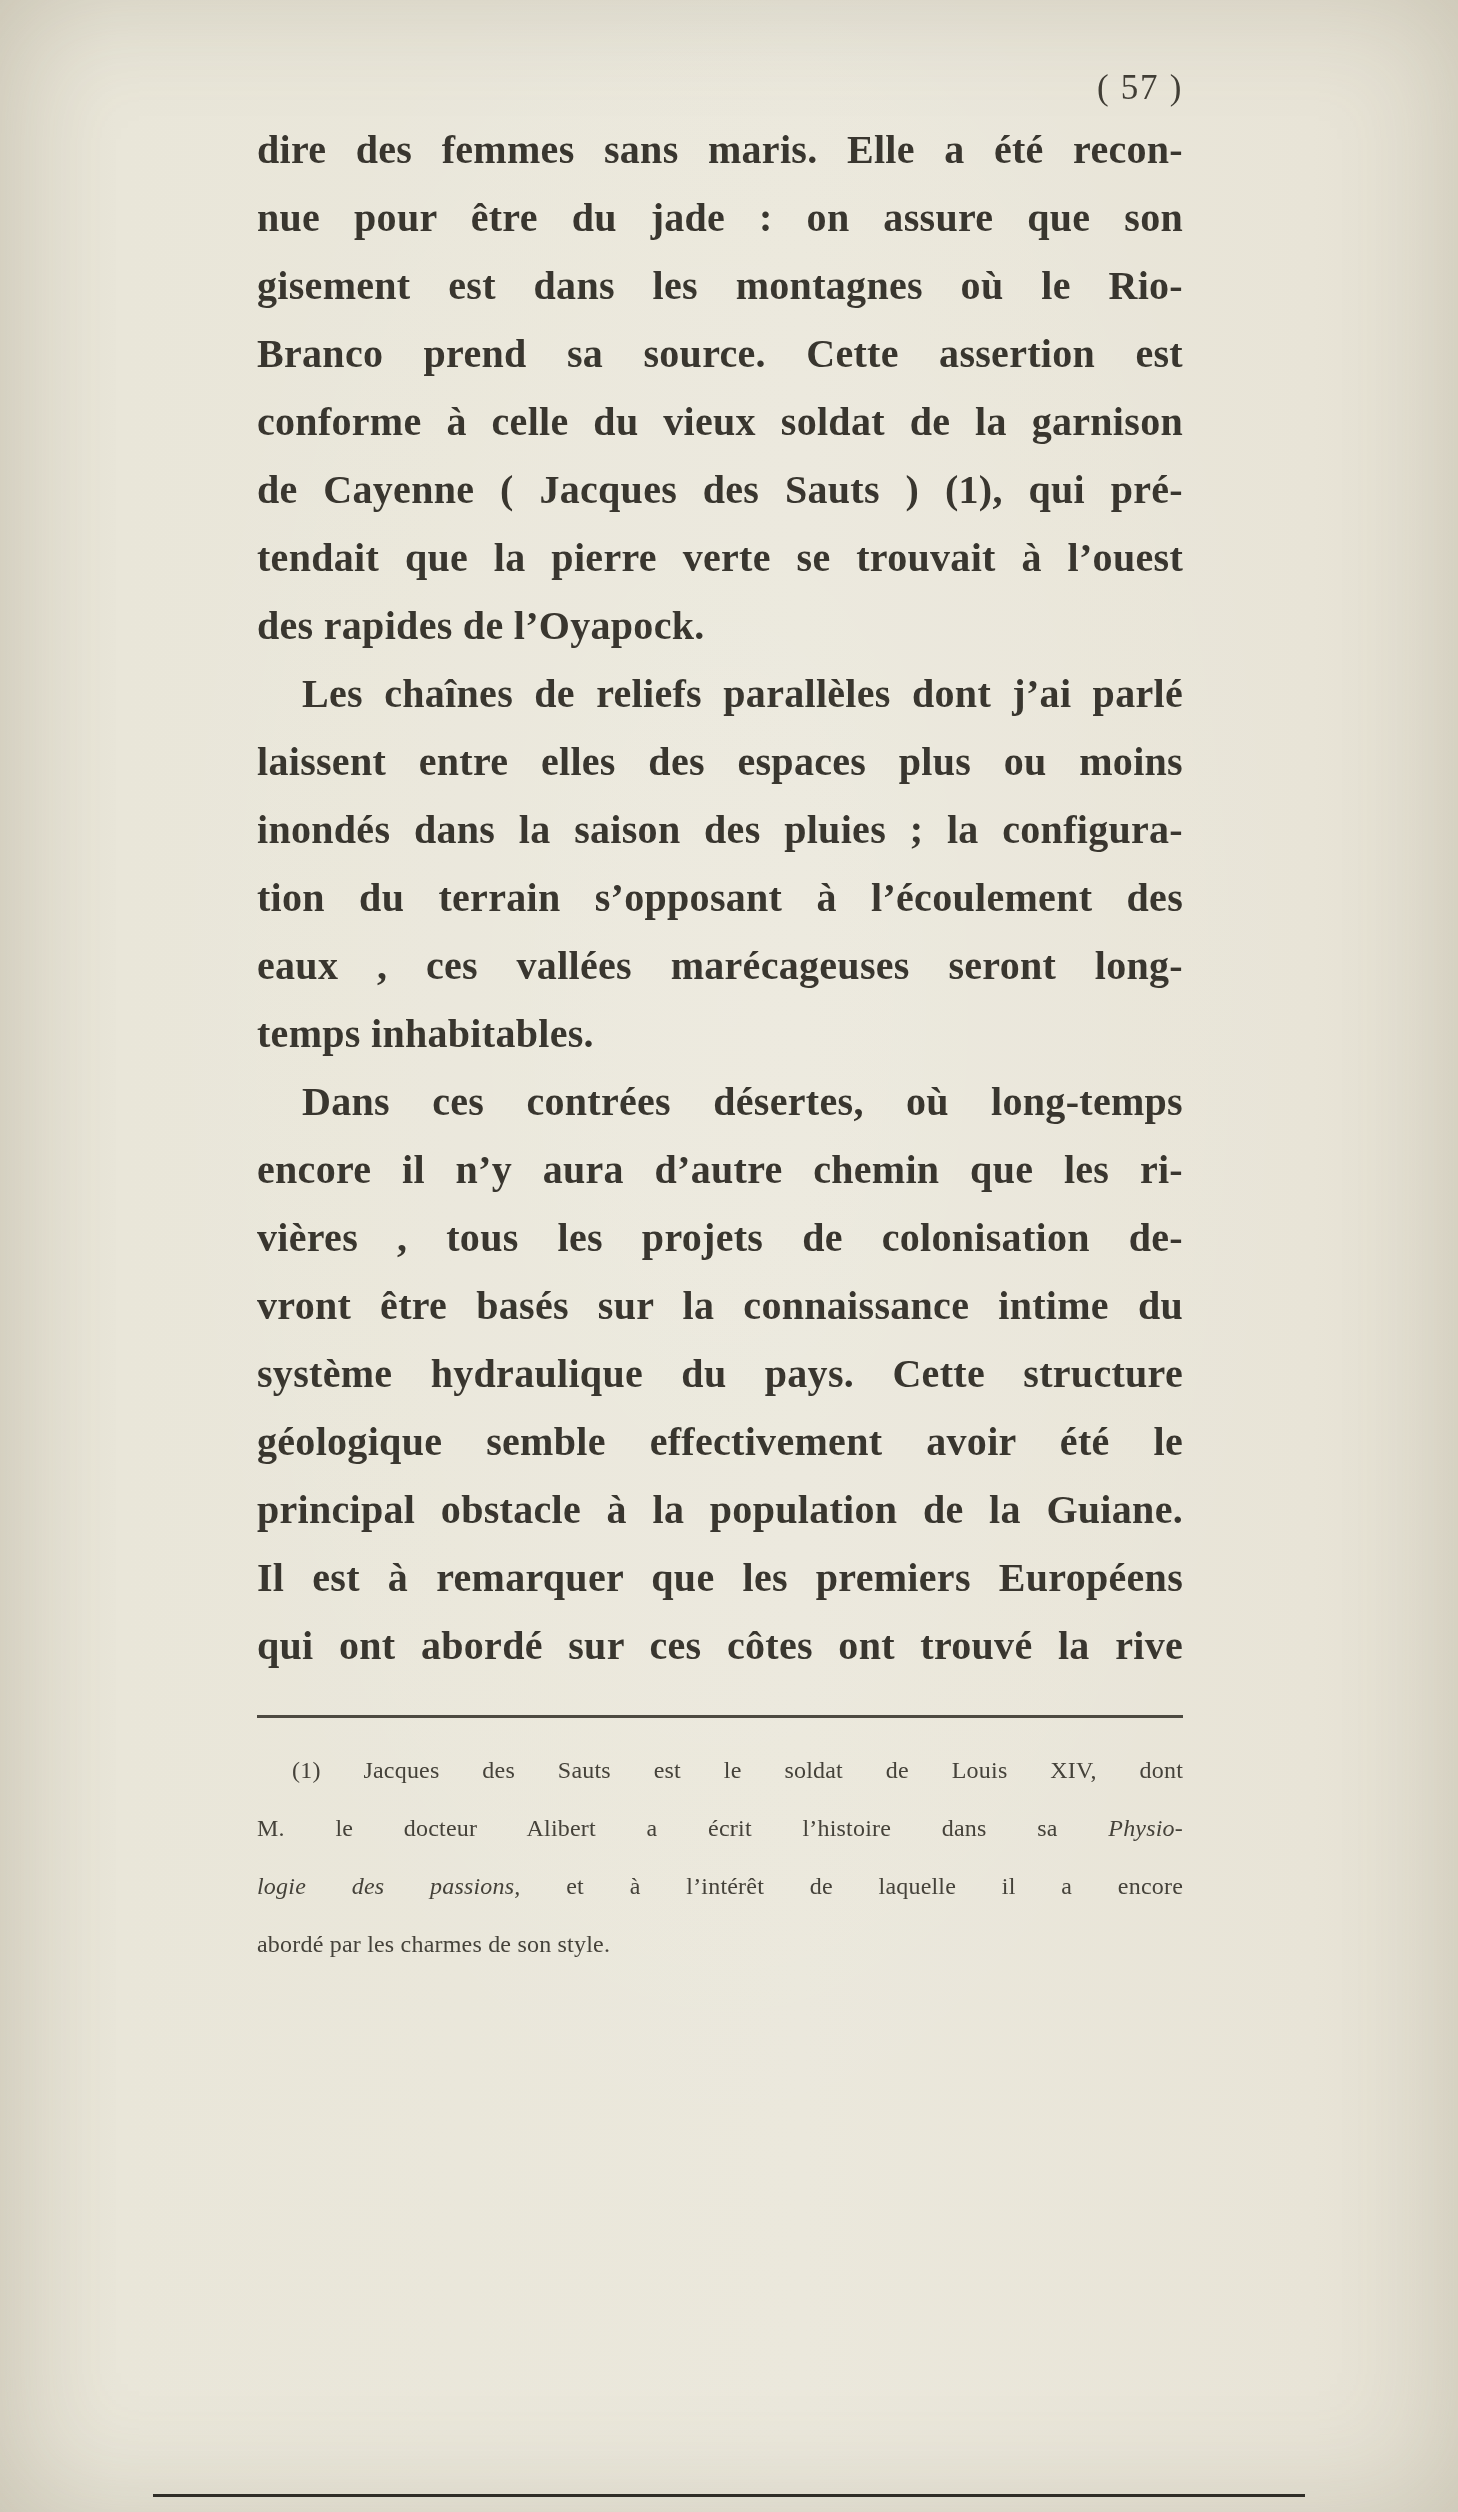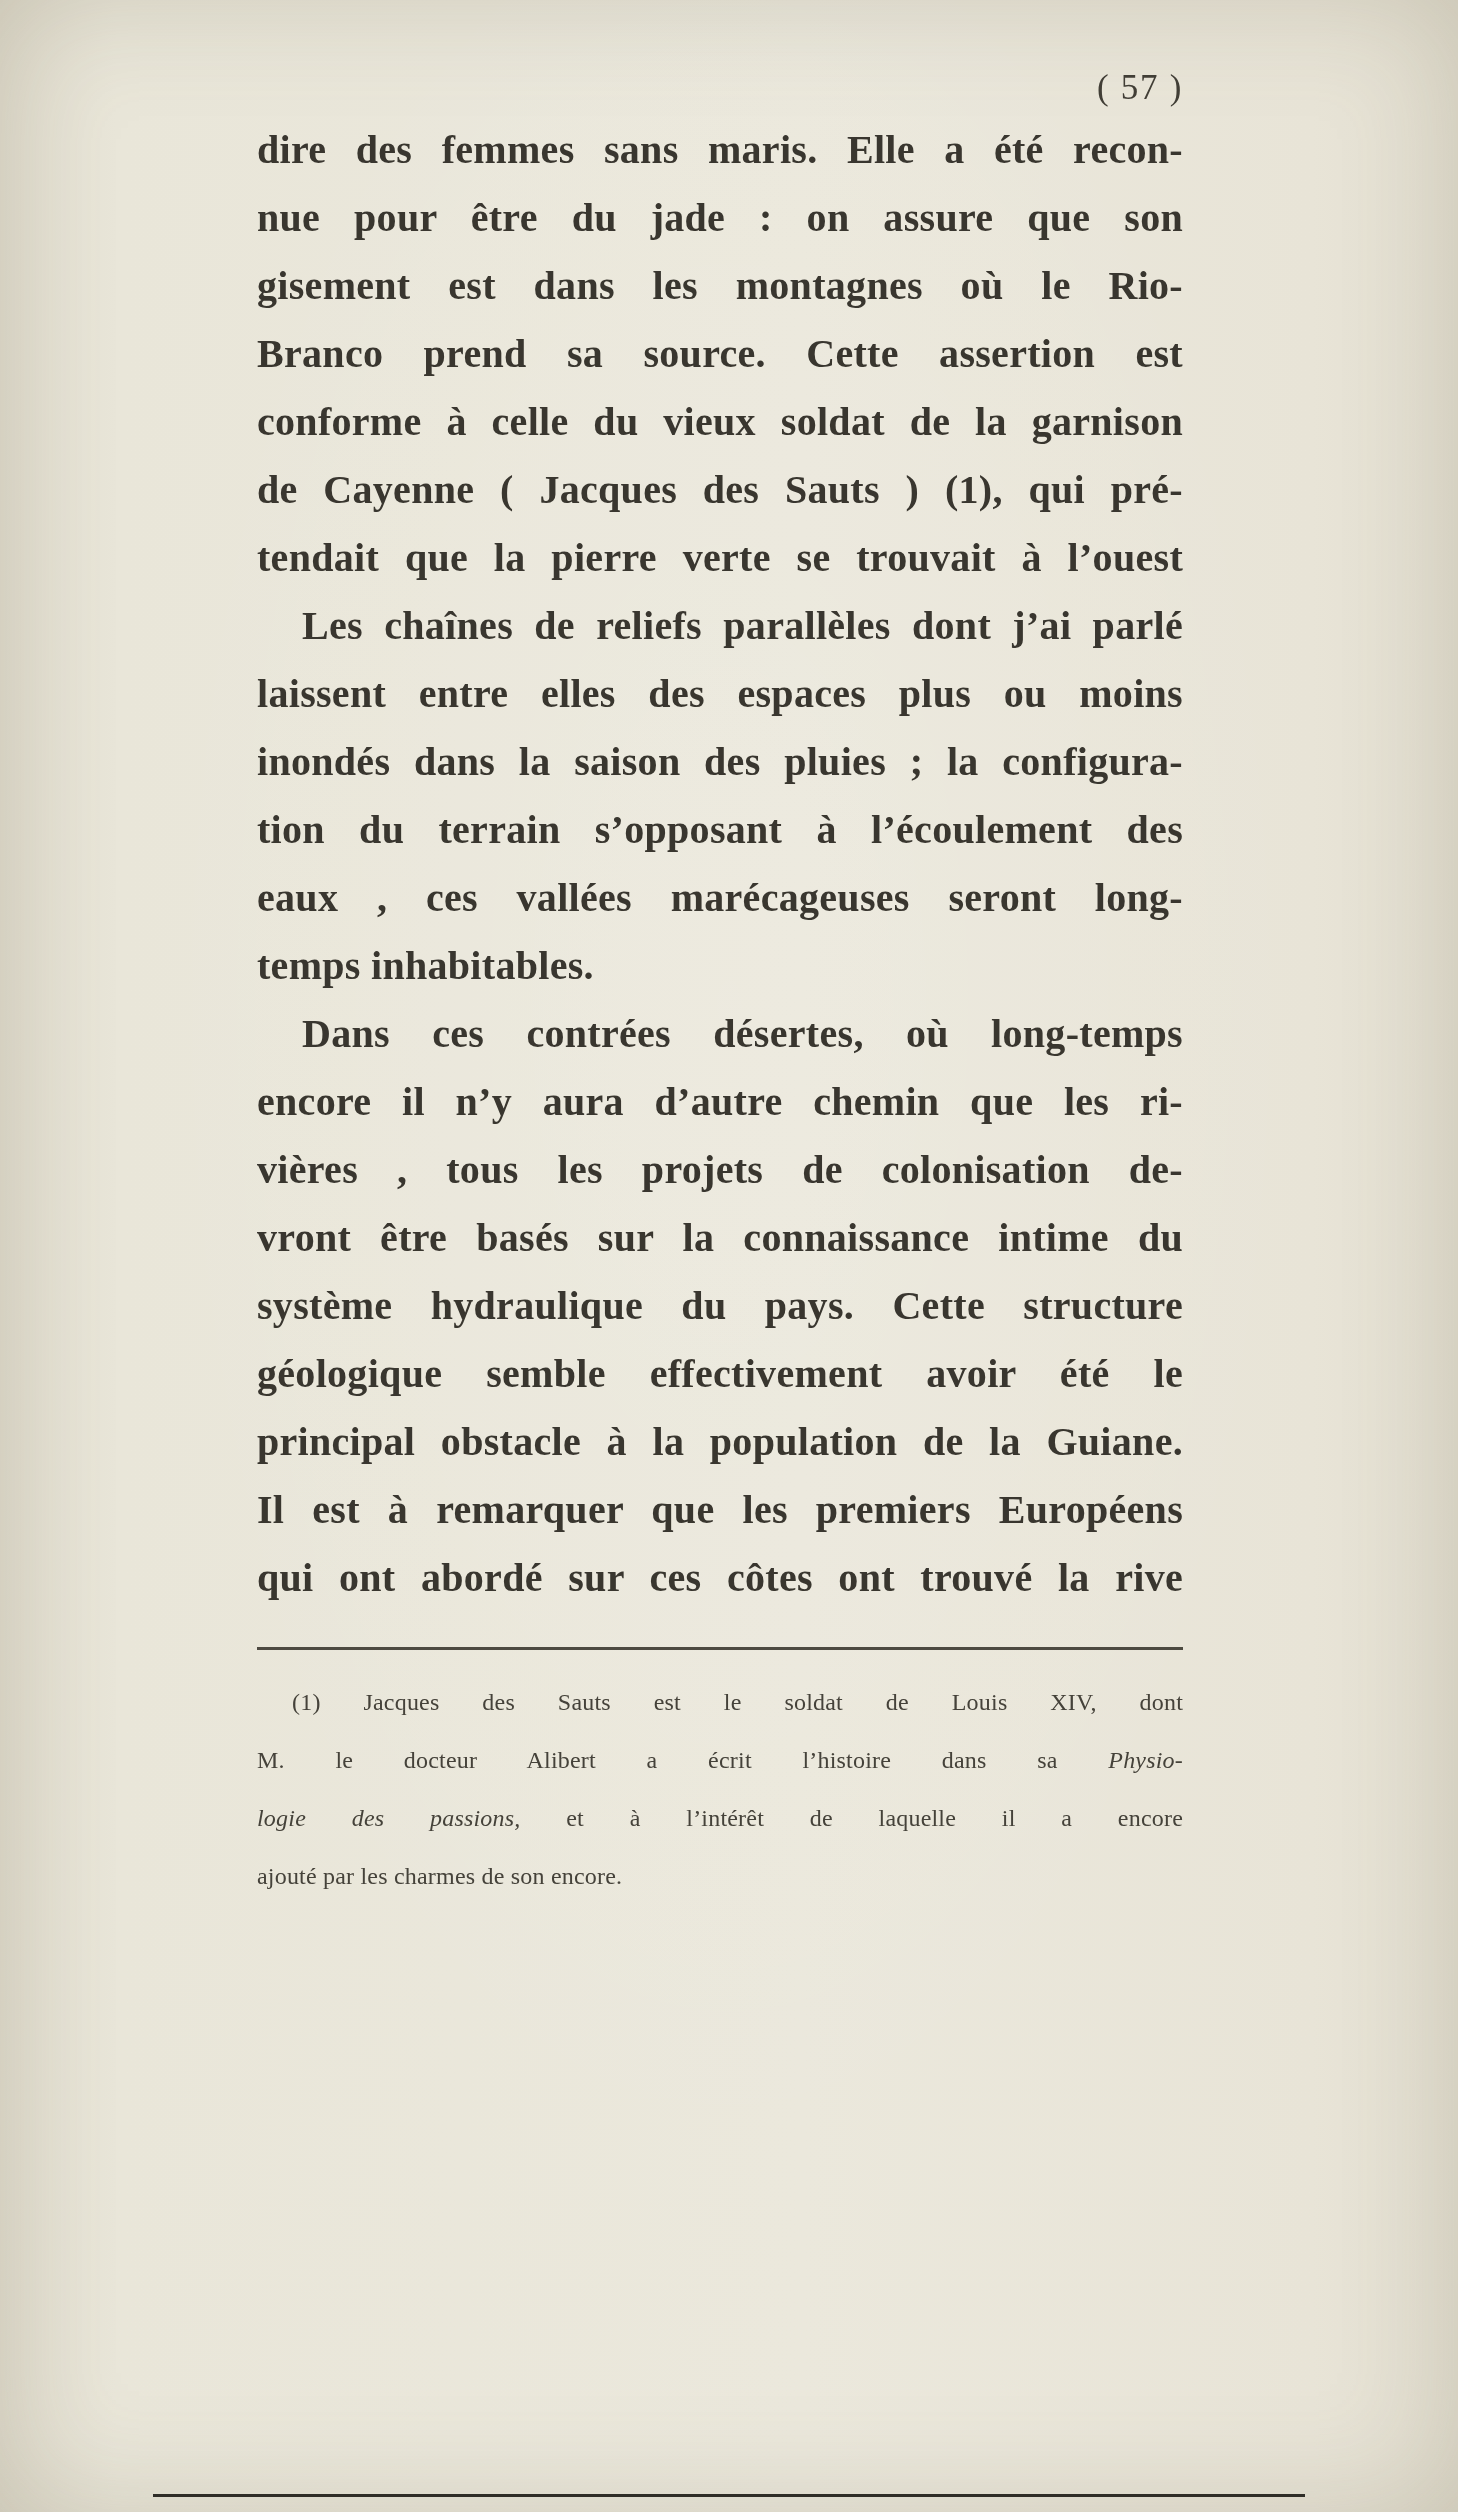--- a/index.html
+++ b/index.html
@@ -92,20 +92,21 @@
     <div class="page-number">( 57 )</div>
 
     <div class="body-text">
         <div class="tline"><span>dire des femmes sans maris. Elle a été recon-</span></div>
         <div class="tline"><span>nue pour être du jade : on assure que son</span></div>
         <div class="tline"><span>gisement est dans les montagnes où le Rio-</span></div>
         <div class="tline"><span>Branco prend sa source. Cette assertion est</span></div>
         <div class="tline"><span>conforme à celle du vieux soldat de la garnison</span></div>
         <div class="tline"><span>de Cayenne ( Jacques des Sauts ) (1), qui pré-</span></div>
         <div class="tline"><span>tendait que la pierre verte se trouvait à l’ouest</span></div>
+        <div class="tline last"><span>des rapides de l’Oyapock.</span></div>
         <div class="tline indent"><span>Les chaînes de reliefs parallèles dont j’ai parlé</span></div>
         <div class="tline"><span>laissent entre elles des espaces plus ou moins</span></div>
         <div class="tline"><span>inondés dans la saison des pluies ; la configura-</span></div>
         <div class="tline"><span>tion du terrain s’opposant à l’écoulement des</span></div>
         <div class="tline"><span>eaux , ces vallées marécageuses seront long-</span></div>
         <div class="tline last"><span>temps inhabitables.</span></div>
         <div class="tline indent"><span>Dans ces contrées désertes, où long-temps</span></div>
         <div class="tline"><span>encore il n’y aura d’autre chemin que les ri-</span></div>
         <div class="tline"><span>vières , tous les projets de colonisation de-</span></div>
         <div class="tline"><span>vront être basés sur la connaissance intime du</span></div>
@@ -115,19 +116,19 @@
         <div class="tline"><span>Il est à remarquer que les premiers Européens</span></div>
         <div class="tline"><span>qui ont abordé sur ces côtes ont trouvé la rive</span></div>
       </div>
 
     <div class="footnote-sep"></div>
 
     <div class="footnote">
         <div class="fline indent"><span>(1) Jacques des Sauts est le soldat de Louis XIV, dont</span></div>
         <div class="fline"><span>M. le docteur Alibert a écrit l’histoire dans sa </span><span class="it">Physio-</span></div>
         <div class="fline"><span class="it">logie des passions,</span><span> et à l’intérêt de laquelle il a encore</span></div>
-        <div class="fline last"><span>ajouté par les charmes de son encore.</span></div>
+        <div class="fline last"><span>abordé par les charmes de son style.</span></div>
       </div>
   </div>
 
   <div class="bottom-rule"></div>
 </div>
 
 
 </body></html>

